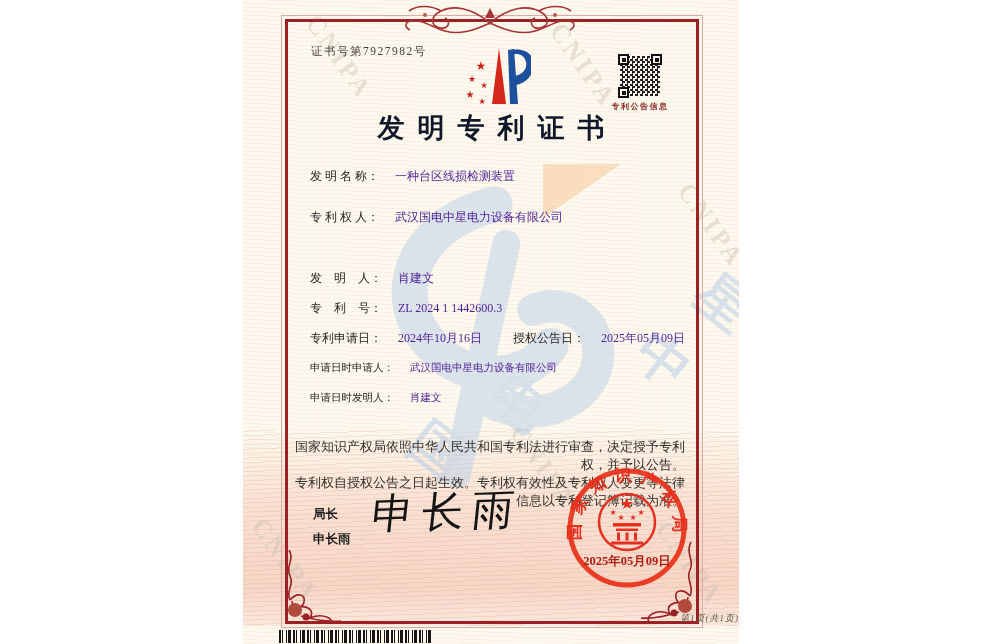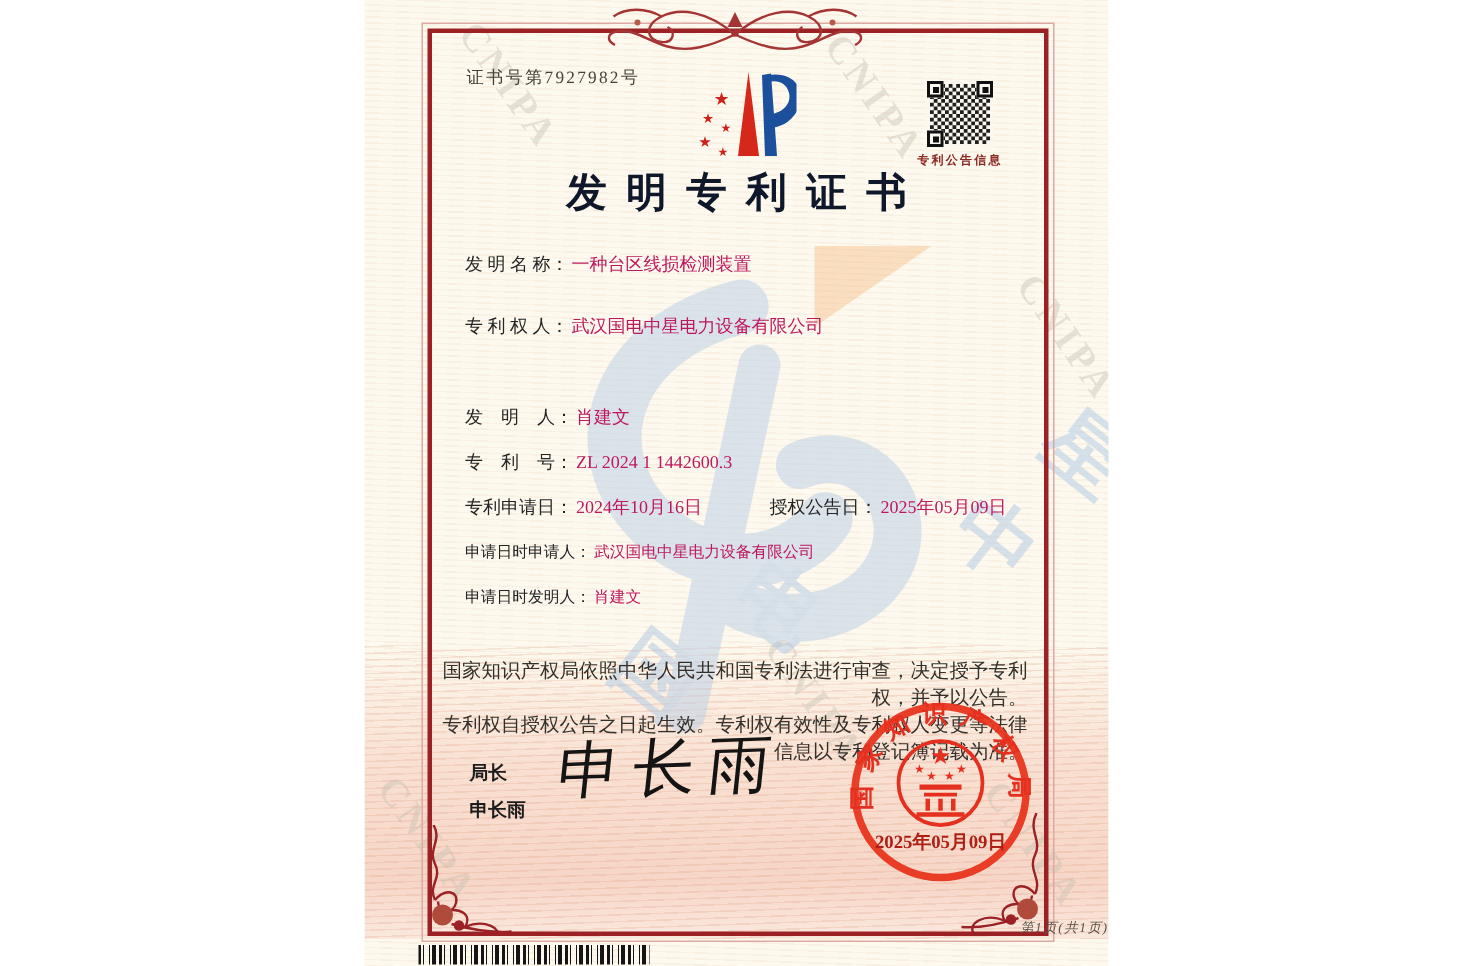--- a/index.html
+++ b/index.html
@@ -28,30 +28,30 @@
   .finder{position:absolute;width:11px;height:11px;border:2px solid #111;background:#fbf7ee;box-sizing:border-box;}
   .finder::after{content:'';position:absolute;inset:1.5px;background:#111;}
   .f-tl{left:0;top:0}.f-tr{right:0;top:0}.f-bl{left:0;bottom:0}
   .qr-caption{position:absolute;left:358px;top:101px;width:78px;z-index:4;text-align:center;
      font-size:8px;letter-spacing:1.5px;color:#8a2a22;font-weight:700;}
   .title{position:absolute;left:0;top:110px;width:100%;z-index:4;text-align:center;
      font-size:27px;font-weight:700;letter-spacing:13px;text-indent:13px;color:#0f172a;}
   
   .row{position:absolute;left:67px;z-index:4;font-size:12px;white-space:nowrap;color:#242424;}
   .row .lab{color:#242424;}
-  .row .val{margin-left:2px;color:#be185d;}
+  .row .val{margin-left:16px;color:#4c1d95;}
   .row .col2{position:absolute;left:203px;top:0;white-space:nowrap;}
   .row.small{font-size:10.5px;}
   .row.tight .val{letter-spacing:-0.4px;}
   
   .statement{position:absolute;left:52px;top:438px;width:390px;z-index:4;text-align:right;
      font-size:13px;line-height:18px;color:#332f2a;}
   
   .signer{position:absolute;left:70px;top:503px;z-index:4;
-     font-family:Liberation Serif, serif;font-size:12.5px;font-weight:700;color:#1c1c1c;line-height:25px;}
+     font-family:Liberation Mono, monospace;font-size:12.5px;font-weight:700;color:#1c1c1c;line-height:25px;}
   .signature{position:absolute;left:104px;top:484px;width:200px;z-index:4;text-align:center;
      font-size:42px;letter-spacing:8px;color:#141414;transform:rotate(-2deg) skewX(-8deg);}
   .seal{position:absolute;left:318px;top:462px;z-index:5;}
   .footer{position:absolute;left:0;top:612px;width:100%;z-index:4;text-align:right;
      font-size:9px;letter-spacing:1px;color:#5a5248;font-style:italic;}
   .barcode{position:absolute;left:36px;top:630px;width:154px;height:13px;z-index:6;
      background:repeating-linear-gradient(90deg,#151515 0 2px,transparent 2px 3px,#151515 3px 4px,
         transparent 4px 7px,#151515 7px 8px,transparent 8px 9px,#151515 9px 12px,transparent 12px 14px);}
   .orn{position:absolute;z-index:4;}
 </style>

